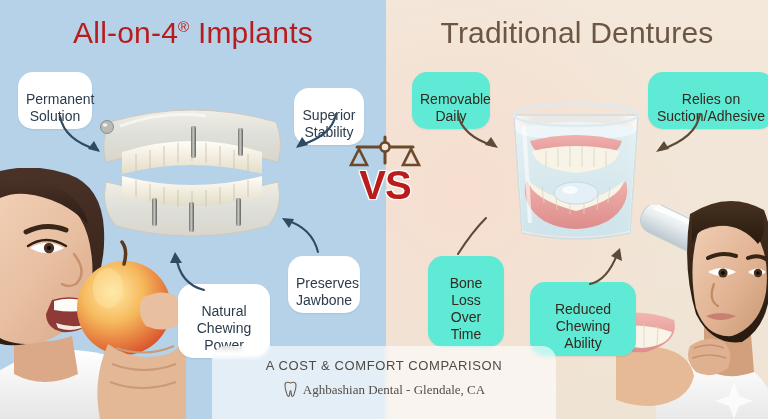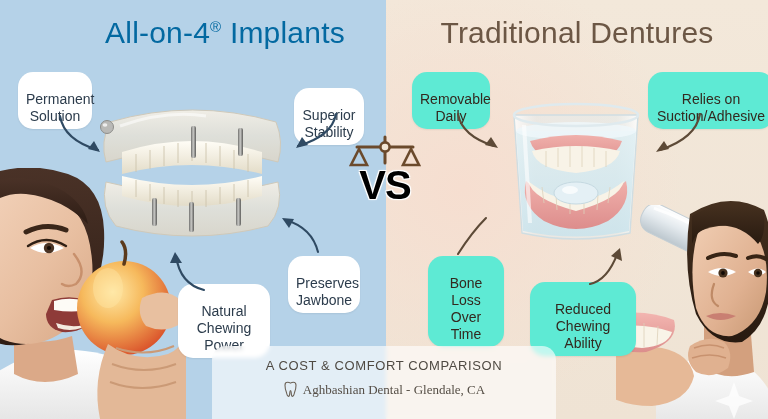--- a/index.html
+++ b/index.html
@@ -25,21 +25,21 @@
       radial-gradient(circle at 20% 45%, #f6ded0 0%, rgba(246,222,208,0) 58%),
       linear-gradient(180deg, #f3e8da 0%, #efe3d4 100%);
   }
 
   
   .title {
     position: absolute; top: 16px;
     font-size: 30px; font-weight: 400; letter-spacing: .2px;
     white-space: nowrap;
   }
-  #title-left  { left: 0; width: 386px; text-align: center; color: #0369a1; margin-left: 32px; }
+  #title-left  { left: 0; width: 386px; text-align: center; color: #b91c1c; }
   #title-right { left: 386px; width: 382px; text-align: center; color: #6c5745; }
   .title .reg { font-size: 15px; vertical-align: super; }
 
   
   .pill {
     position: absolute;
     background: #ffffff;
     border-radius: 15px;
     padding: 19px 8px 4px;
     font-size: 14px;
@@ -61,21 +61,21 @@
 
   
   #vs-group {
     position: absolute; left: 345px; top: 133px;
     width: 80px; height: 96px;
     text-align: center;
   }
   #vs-scale { display: block; margin: 0 auto; }
   #vs-text {
     font-size: 40px; font-weight: 700; letter-spacing: -1px;
-    color: #000000;
+    color: #b91c1c;
     margin-top: -14px;
     text-shadow:
       0 0 3px #fff, 1px 1px 0 #fff, -1px 1px 0 #fff,
       1px -1px 0 #fff, -1px -1px 0 #fff;
     line-height: 1;
   }
 
   
   #banner {
     position: absolute; left: 212px; bottom: 0; width: 344px; height: 73px;

